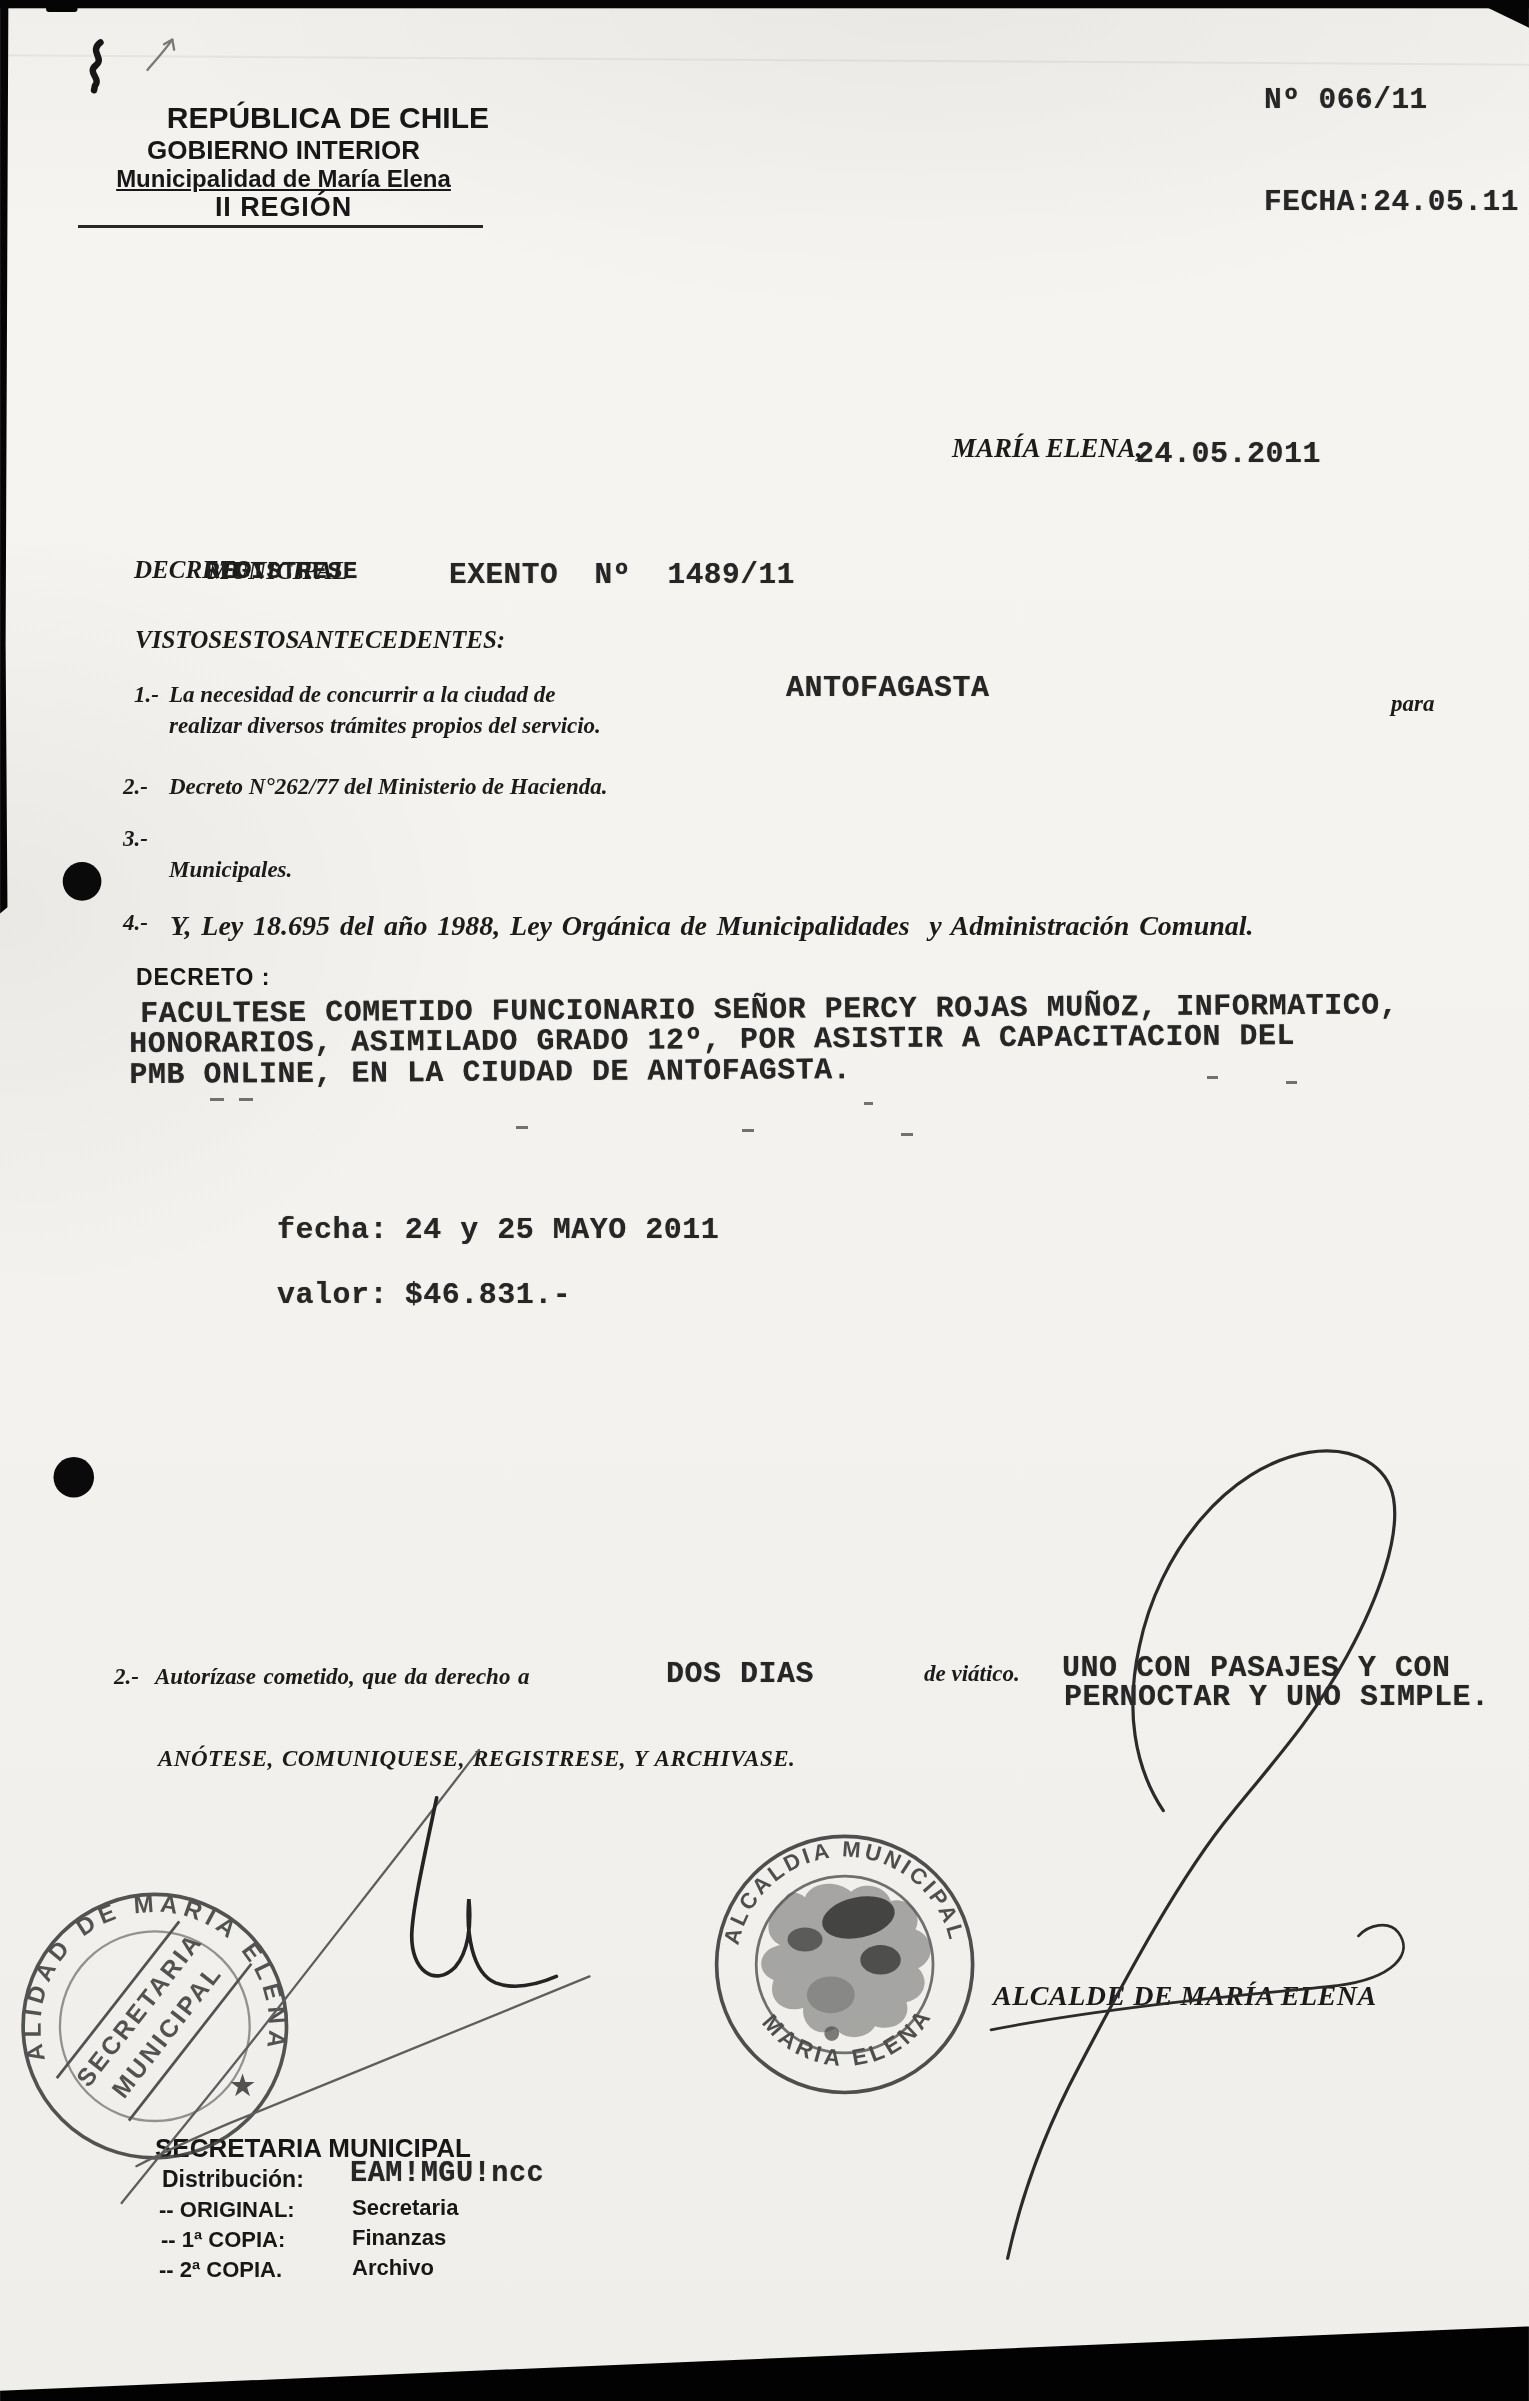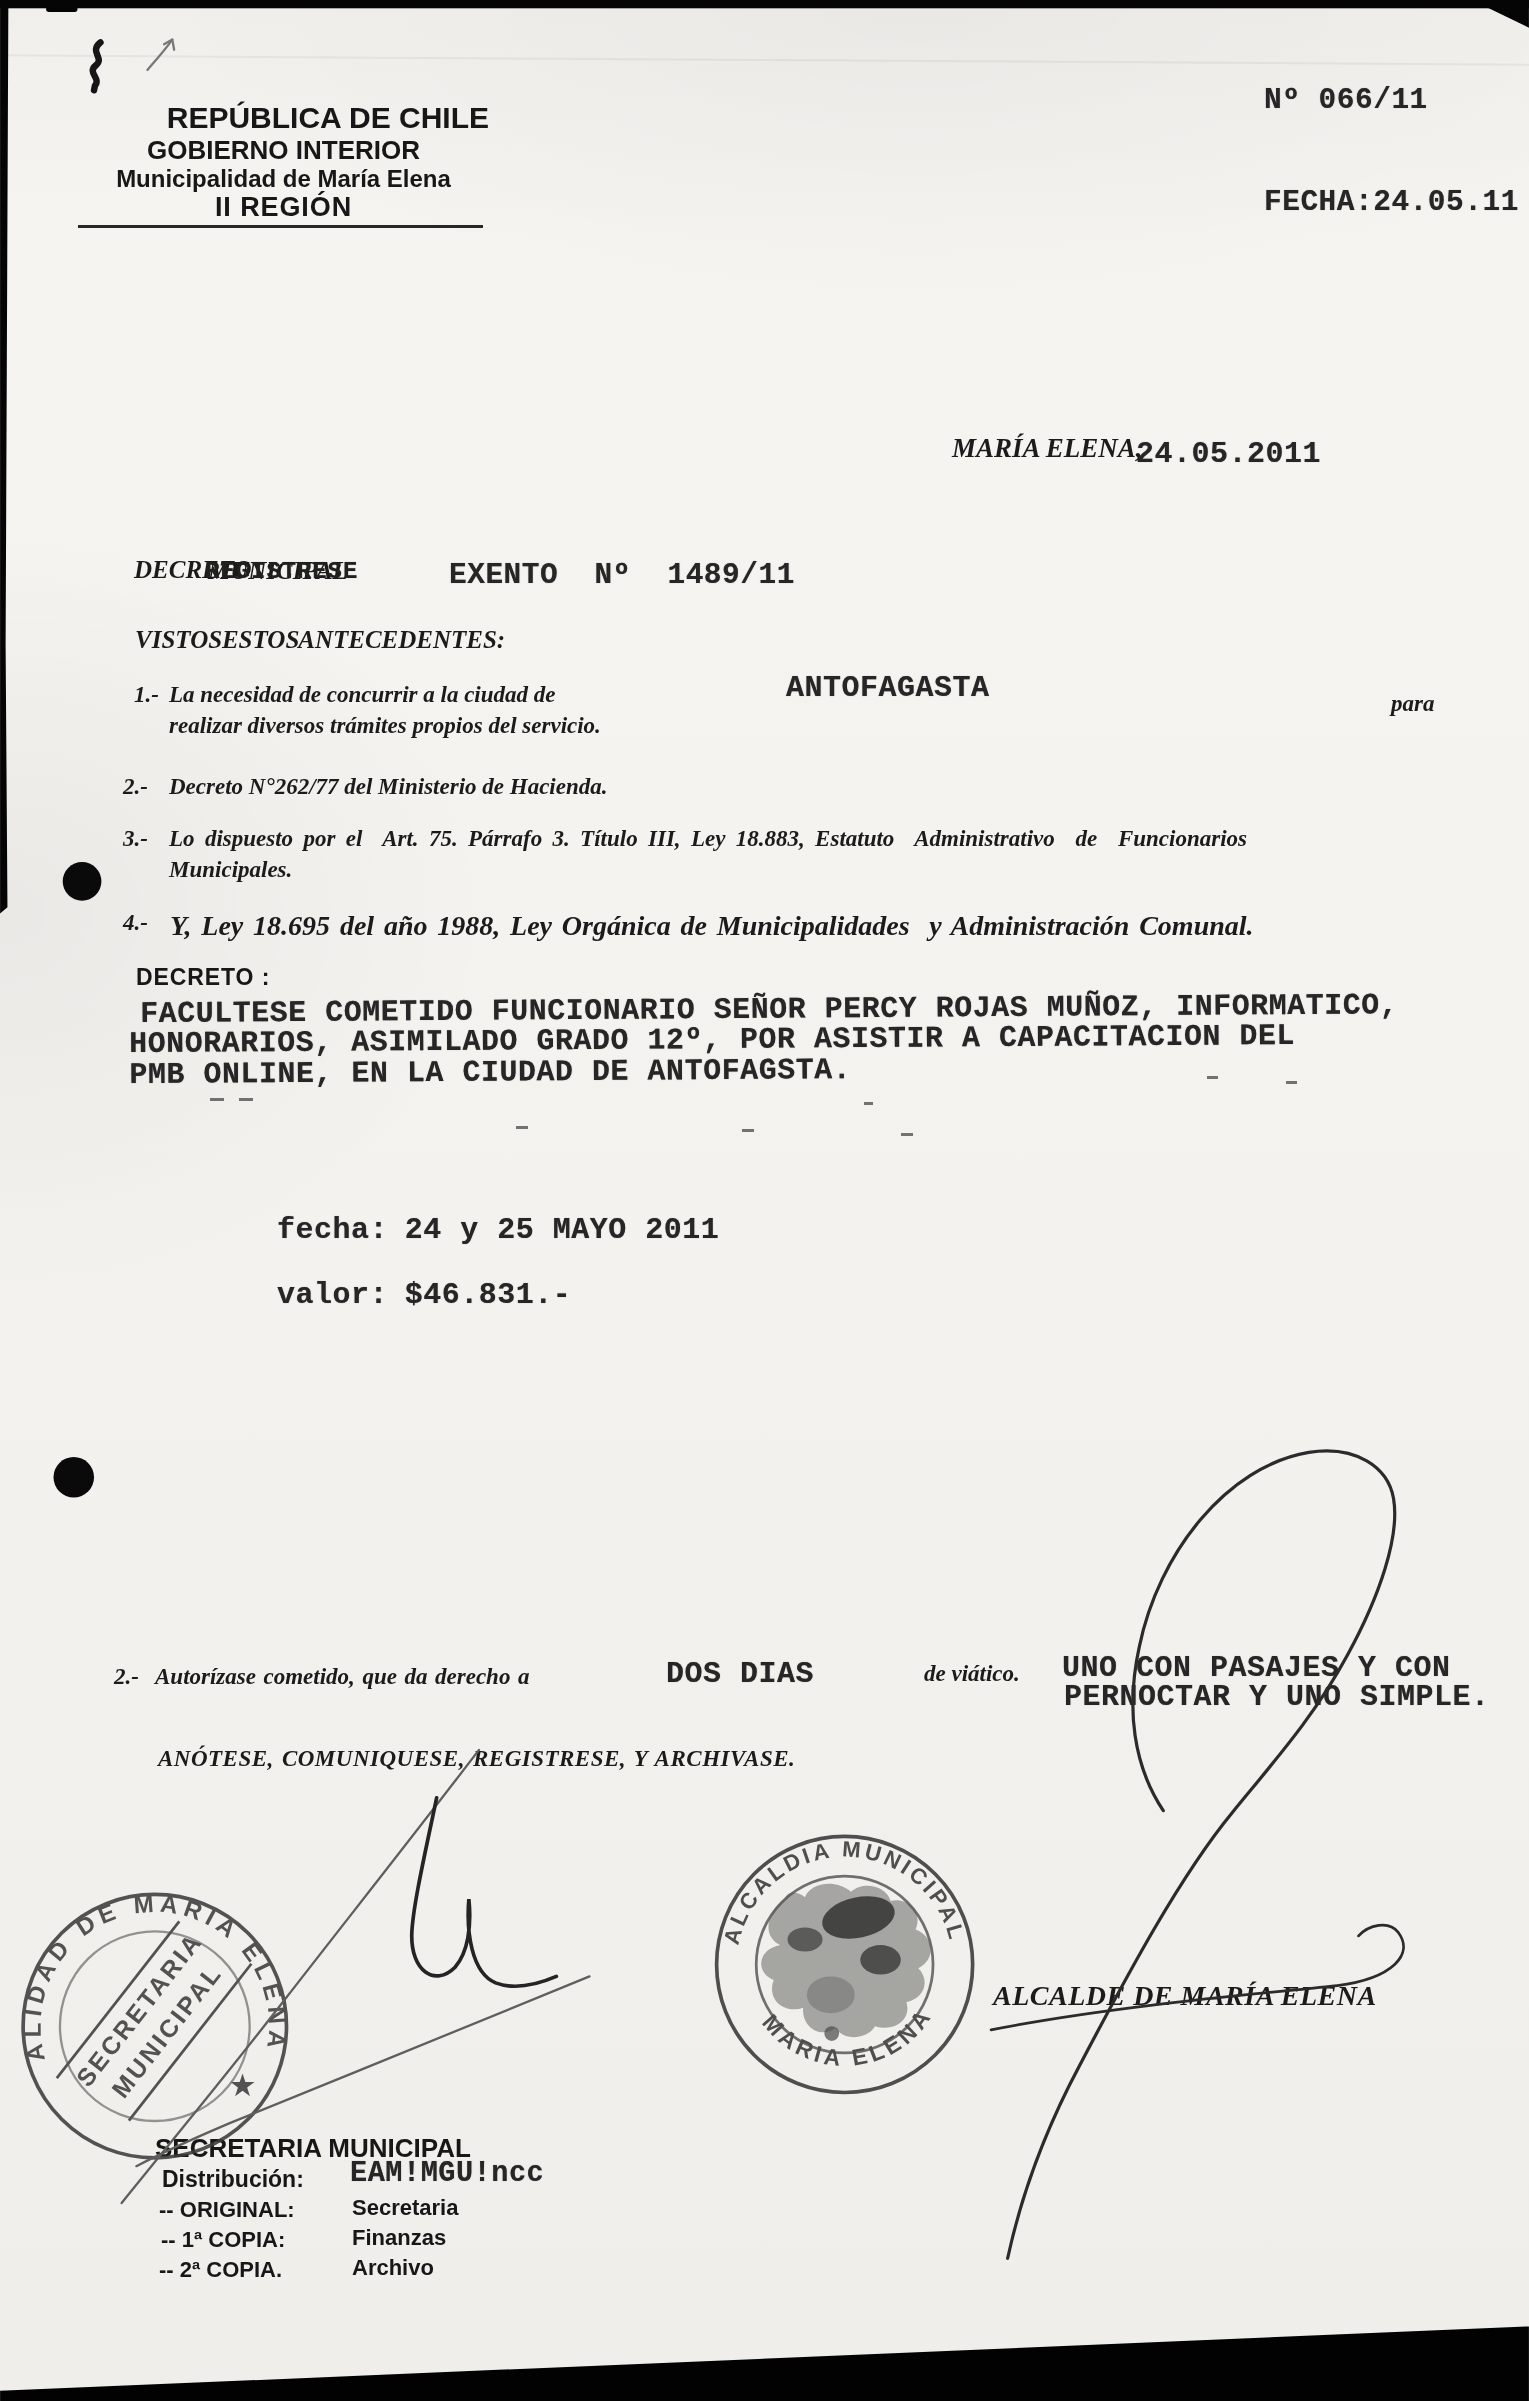--- a/index.html
+++ b/index.html
@@ -12,21 +12,21 @@
   }
   .crease{position:absolute;left:0;top:59px;width:1529px;height:1.8px;background:rgba(80,75,70,0.07);transform:rotate(.35deg);}
   .abs{position:absolute;}
   .type{font-family:"Liberation Mono","DejaVu Sans Mono",monospace;font-weight:700;color:#262626;
         letter-spacing:0.5px;white-space:pre;text-shadow:0 0 0.9px rgba(25,25,25,.5);}
   .serifit{font-family:"Liberation Serif","DejaVu Serif",serif;font-style:italic;font-weight:700;color:#1b1b1b;white-space:pre;}
   .sansb{font-family:"Liberation Sans","DejaVu Sans",sans-serif;font-weight:700;color:#171717;white-space:pre;}
   .letterhead{left:78px;top:99px;width:411px;text-align:center;}
   .lh1{font-size:30px;line-height:37px;text-align:right;}
   .lh2{font-size:26px;line-height:28.6px;}
-  .lh3{font-size:24px;line-height:28px;}
+  .lh3{font-size:24px;line-height:28px;text-decoration:underline;}
   .lh4{font-size:27px;line-height:29.5px;letter-spacing:0.9px;}
   .lh-rule{margin-top:2.8px;border-bottom:3.7px solid #272727;width:405px;}
   .reg{left:1264px;top:14.7px;font-size:29.5px;line-height:34px;}
   .struckwrap{left:208px;top:557px;}
   .struckword{font-size:25px;}
   .overx{position:absolute;left:-2.8px;top:0.9px;font-size:24px;letter-spacing:0.9px;color:#202020;}
   .dash{position:absolute;height:2.8px;background:#3a3a3a;opacity:.7;}
   svg text{font-family:"Liberation Sans","DejaVu Sans",sans-serif;font-weight:700;}
 </style>
 </head>
@@ -64,21 +64,20 @@
   <div class="abs serifit" style="left:134px;top:682px;font-size:23px;">1.-</div>
   <div class="abs serifit" style="left:169px;top:682px;font-size:23px;">La necesidad de concurrir a la ciudad de</div>
   <div class="abs type" style="left:786px;top:671px;font-size:30px;">ANTOFAGASTA</div>
   <div class="abs serifit" style="left:1391px;top:691px;font-size:23px;">para</div>
   <div class="abs serifit" style="left:169px;top:713px;font-size:23px;">realizar diversos trámites propios del servicio.</div>
 
   <div class="abs serifit" style="left:123px;top:774px;font-size:23px;">2.-</div>
   <div class="abs serifit" style="left:169px;top:774px;font-size:23px;">Decreto N°262/77 del Ministerio de Hacienda.</div>
 
   <div class="abs serifit" style="left:123px;top:826px;font-size:23px;">3.-</div>
-  <div class="abs serifit" style="left:169px;top:826px;font-size:23px;word-spacing:4.6px;">Lo dispuesto por el  Art. 75. Párrafo 3. Título III, Ley 18.883, Estatuto  Administrativo  de  Funcionarios</div>
   <div class="abs serifit" style="left:169px;top:857px;font-size:23px;">Municipales.</div>
 
   <div class="abs serifit" style="left:123px;top:910px;font-size:23px;word-spacing:2.8px;">4.-</div>
   <div class="abs serifit" style="left:170px;top:910px;font-size:28px;word-spacing:2.8px;">Y, Ley 18.695 del año 1988, Ley Orgánica de Municipalidades  y Administración Comunal.</div>
 
   <div class="abs sansb" style="left:136px;top:964px;font-size:23px;letter-spacing:0.9px;">DECRETO :</div>
   <div class="abs" style="left:0;top:0;transform:rotate(-0.4deg);transform-origin:147px 1004px;">
     <div class="abs type" style="left:140px;top:997px;font-size:30px;">FACULTESE COMETIDO FUNCIONARIO SEÑOR PERCY ROJAS MUÑOZ, INFORMATICO,</div>
     <div class="abs type" style="left:129px;top:1027px;font-size:30px;">HONORARIOS, ASIMILADO GRADO 12º, POR ASISTIR A CAPACITACION DEL</div>
     <div class="abs type" style="left:129px;top:1058px;font-size:30px;">PMB ONLINE, EN LA CIUDAD DE ANTOFAGSTA.</div>

